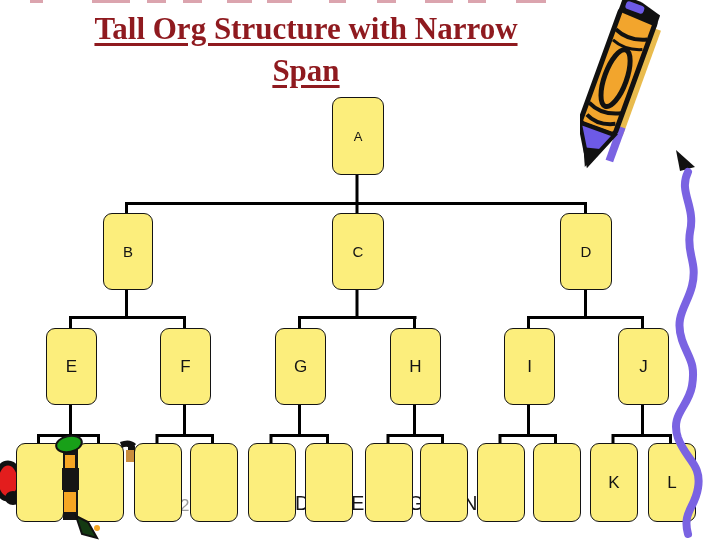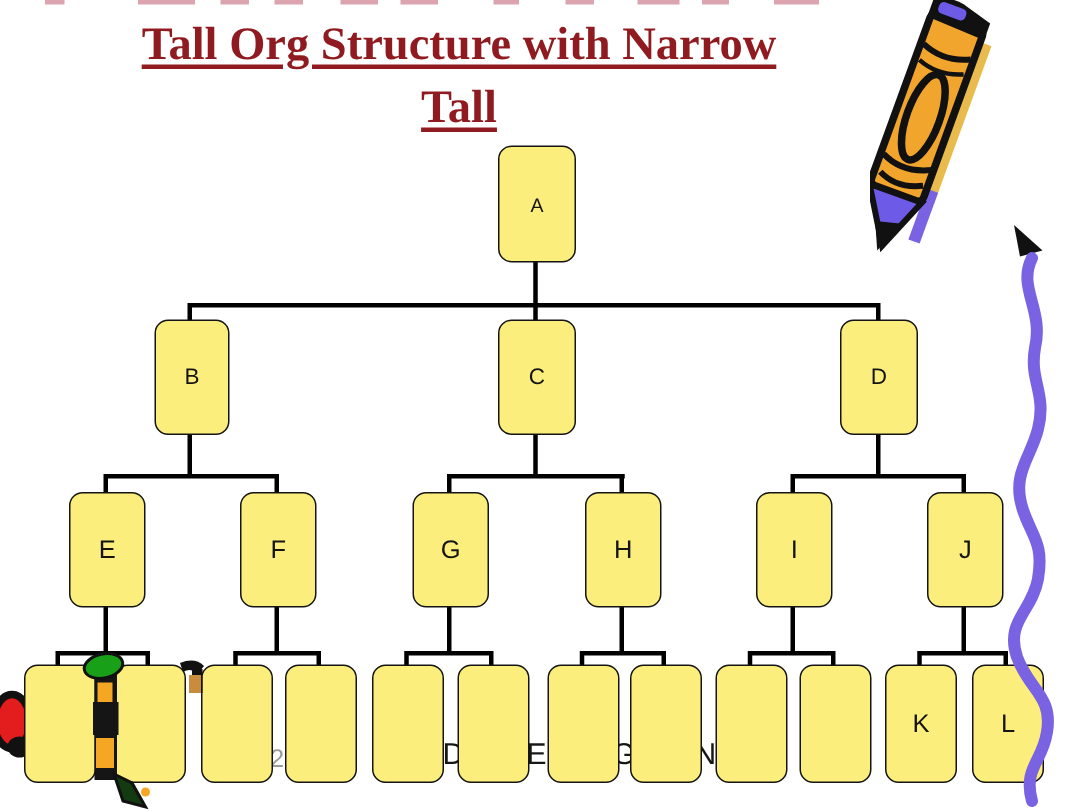--- a/index.html
+++ b/index.html
@@ -31,21 +31,21 @@
     <div class="dash" style="left:267px;width:25px"></div>
     <div class="dash" style="left:329px;width:17px"></div>
     <div class="dash" style="left:377px;width:19px"></div>
     <div class="dash" style="left:425px;width:28px"></div>
     <div class="dash" style="left:468px;width:18px"></div>
     <div class="dash" style="left:516px;width:30px"></div>
   </div>
 
   <div class="title">
     <span>Tall Org Structure with Narrow</span><br>
-    <span>Tall</span>
+    <span>Span</span>
   </div>
 
   <div class="pagefrag">2</div>
   <div class="frag" style="left:295px">D</div>
   <div class="frag" style="left:351px">E</div>
   <div class="frag" style="left:408px">G</div>
   <div class="frag" style="left:463px">N</div>
 
   <svg class="conn" style="left:0;top:455px;z-index:1" width="30" height="60" viewBox="0 0 30 60">
     <ellipse cx="8" cy="26" rx="12" ry="18" fill="#e31d1d" stroke="#111" stroke-width="5"></ellipse>

